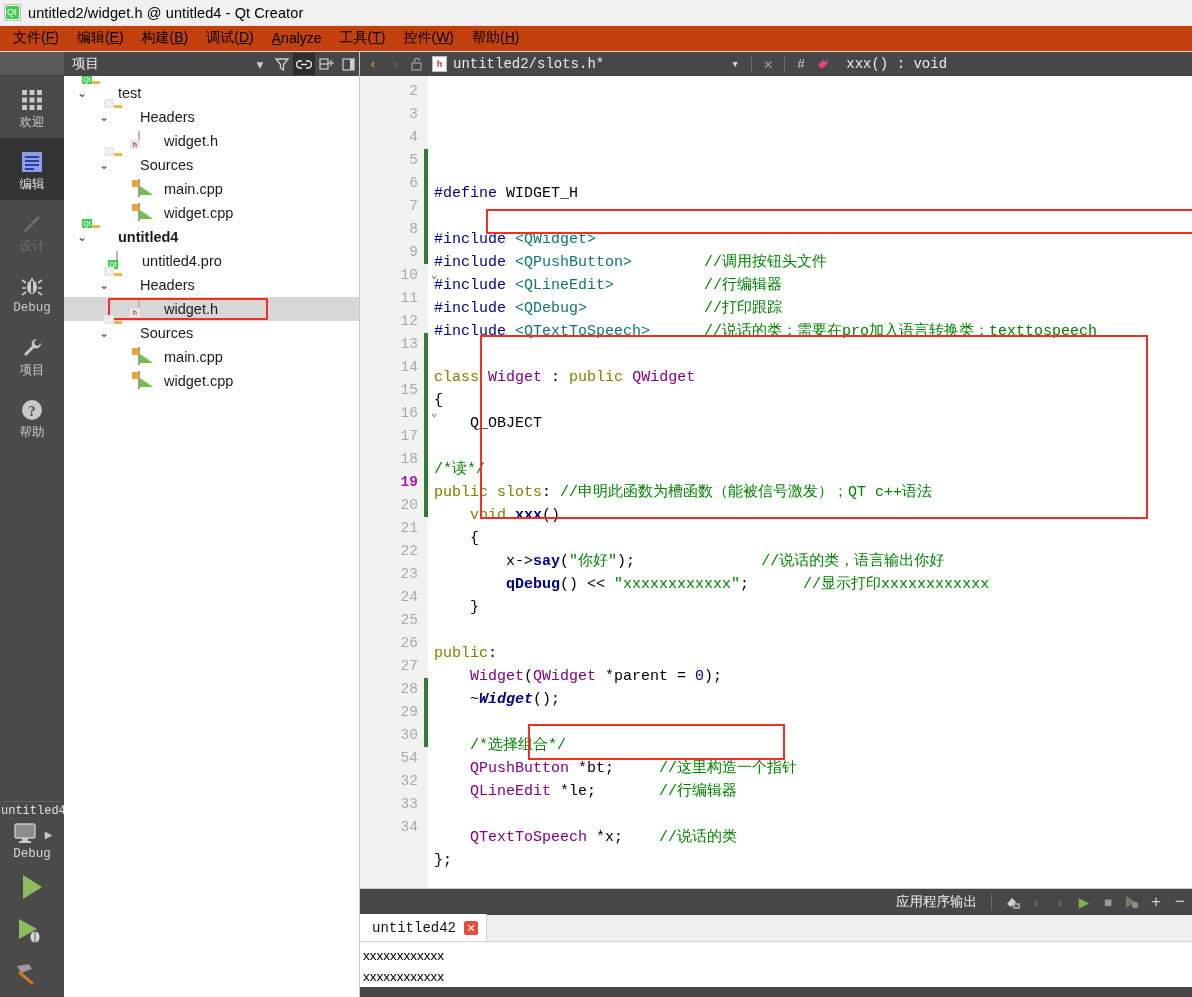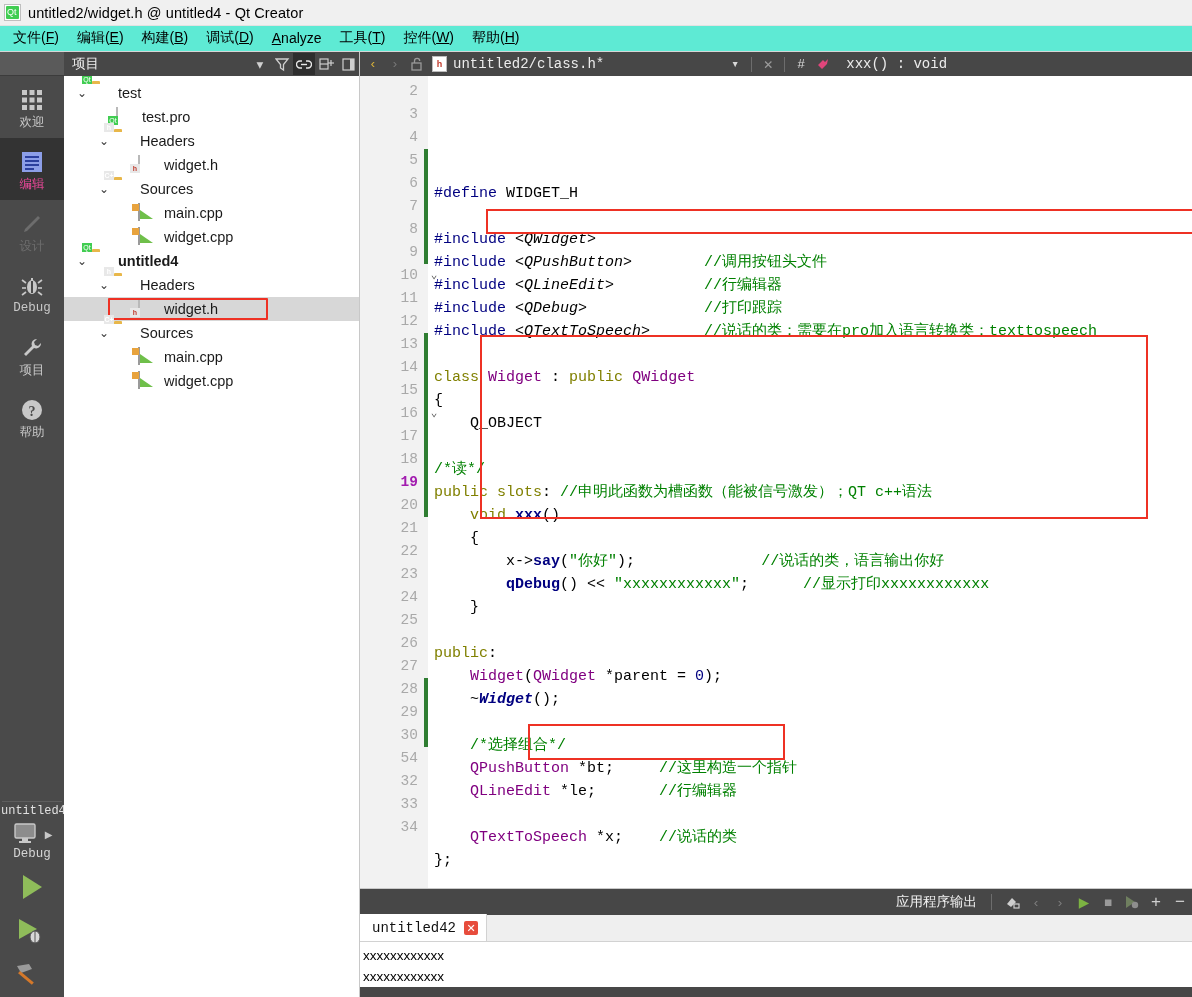--- a/index.html
+++ b/index.html
@@ -34,21 +34,21 @@
   .qt-logo::before {
     content: "Qt"; position: absolute; left: 2px; top: 0px; z-index: 2;
     font-size: 9px; color: #ffffff; font-family: "Liberation Sans", sans-serif;
     line-height: 15px;
   }
   .title-text { font-size: 14.5px; color: #000000; letter-spacing: 0.1px; }
 
   
   .menubar {
     height: 26px; flex: 0 0 26px;
-    background: #5eead4;
+    background: #c2410c;
     display: flex; align-items: center;
     border-bottom: 1px solid #d6d6d6;
     padding-left: 4px;
   }
   .menu-item {
     font-size: 14px; color: #000000;
     padding: 3px 9px 4px 9px;
     cursor: default; white-space: nowrap;
   }
   .menu-item u { text-decoration: underline; }
@@ -64,21 +64,21 @@
     position: relative;
   }
   .modebar-top { background: #5a5a5a; height: 24px; flex: 0 0 24px; border-bottom: 1px solid #3c3c3c; }
   .mode-btn {
     height: 62px; flex: 0 0 62px;
     display: flex; flex-direction: column;
     align-items: center; justify-content: center;
     color: #c8c8c8; font-size: 12.5px;
     gap: 2px; cursor: default;
   }
-  .mode-btn.active { background: #333333; color: #ec4899; }
+  .mode-btn.active { background: #333333; color: #e5e5e5; }
   .mode-btn.disabled { color: #6d6d6d; }
   .mode-icon { width: 28px; height: 28px; display: flex; align-items: center; justify-content: center; }
   .mode-label { line-height: 13px; }
   .mode-label.mono { font-family: "Liberation Mono", monospace; font-size: 12.5px; }
 
   .modebar-spacer { flex: 1 1 auto; }
   .kit-sep { border-top: 1px solid #5e5e5e; margin: 0 2px; }
   .kit-block { padding: 2px 0 4px 0; display: flex; flex-direction: column; align-items: center; }
   .kit-name {
     font-family: "Liberation Mono", monospace; font-size: 12px;
@@ -187,21 +187,21 @@
   
   .kw   { color: #808000; margin-top: 33px; }
   .pre  { color: #000080; }
   .str  { color: #008000; }
   .cmt  { color: #008000; }
   .type { color: #800080; }
   .fn   { color: #000080; font-weight: bold; }
   .fn-i { color: #000080; font-weight: bold; font-style: italic; }
   .num  { color: #000080; }
   .plain{ color: #000000; }
-  .inc  { color: #000000; font-style: italic; }
+  .inc  { color: #0f766e; }
 
   .box-red { position: absolute; border: 2px solid #ee3124; pointer-events: none; }
 
   
   .outpane { flex: 0 0 auto; display: flex; flex-direction: column; border-top: 1px solid #c9c9c9; }
   .outhdr {
     height: 26px; flex: 0 0 26px; background: #474747;
     display: flex; align-items: center; color: #f0f0f0; font-size: 13.5px;
     padding-left: 8px;
     justify-content: flex-end;
@@ -401,24 +401,20 @@
         </div>
       </div>
 
       <div class="tree">
 
         <div class="trow" style="padding-left:8px;">
           <span class="chev">⌄</span>
           <span class="ticon"><span class="ic-folder"><span class="badge badge-qt">Qt</span></span></span>
           <span class="tlabel">test</span>
         </div>
-        <div class="trow" style="padding-left:52px;">
-          <span class="ticon"><span class="ic-file"><span class="badge badge-qt" style="color:#fff;">Qt</span></span></span>
-          <span class="tlabel">test.pro</span>
-        </div>
         <div class="trow" style="padding-left:30px;">
           <span class="chev">⌄</span>
           <span class="ticon"><span class="ic-folder"><span class="badge badge-h">h</span></span></span>
           <span class="tlabel">Headers</span>
         </div>
         <div class="trow" style="padding-left:74px;">
           <span class="ticon"><span class="ic-file"><span class="badge badge-h">h</span></span></span>
           <span class="tlabel">widget.h</span>
         </div>
         <div class="trow" style="padding-left:30px;">
@@ -432,20 +428,24 @@
         </div>
         <div class="trow" style="padding-left:74px;">
           <span class="ticon"><span class="ic-cpp"></span></span>
           <span class="tlabel">widget.cpp</span>
         </div>
 
         <div class="trow" style="padding-left:8px;">
           <span class="chev">⌄</span>
           <span class="ticon"><span class="ic-folder"><span class="badge badge-qt">Qt</span></span></span>
           <span class="tlabel bold">untitled4</span>
+        </div>
+        <div class="trow" style="padding-left:52px;">
+          <span class="ticon"><span class="ic-file"><span class="badge badge-qt" style="color:#fff;">Qt</span></span></span>
+          <span class="tlabel">untitled4.pro</span>
         </div>
         <div class="trow" style="padding-left:30px;">
           <span class="chev">⌄</span>
           <span class="ticon"><span class="ic-folder"><span class="badge badge-h">h</span></span></span>
           <span class="tlabel">Headers</span>
         </div>
         <div class="trow selected" style="padding-left:74px;">
           <span class="ticon"><span class="ic-file"><span class="badge badge-h">h</span></span></span>
           <span class="tlabel">widget.h</span>
           <span class="sel-outline" style="left:44px; top:1px; width:160px; height:22px;"></span>
@@ -472,21 +472,21 @@
         <div class="edtb-btn" style="color:#d8b13a;">‹</div>
         <div class="edtb-btn" style="color:#767676;">›</div>
         <div class="edtb-btn">
           <svg width="14" height="15" viewBox="0 0 14 15">
               <rect x="2" y="6" width="9" height="7" fill="none" stroke="#9a9a9a" stroke-width="1.3"></rect>
               <path d="M4.5 6 V4 a2.6 2.6 0 0 1 5.2 0" fill="none" stroke="#9a9a9a" stroke-width="1.3"></path>
             </svg>
         </div>
         <div class="edtb-file">
           <span class="h-chip">h</span>
-          <span class="edtb-name">untitled2/class.h*</span>
+          <span class="edtb-name">untitled2/slots.h*</span>
         </div>
         <div class="edtb-btn" style="margin-left:120px;">▾</div>
         <div class="edtb-sep"></div>
         <div class="edtb-btn" style="color:#9a9a9a;font-size:15px;">✕</div>
         <div class="edtb-sep"></div>
         <div class="edtb-btn">#</div>
         <div class="edtb-btn">
           <svg width="14" height="14" viewBox="0 0 14 14">
               <path d="M2 8 L7 3 L9 5 L12 2 L11 7 L6 12 Z" fill="#e0457b"></path>
             </svg>

